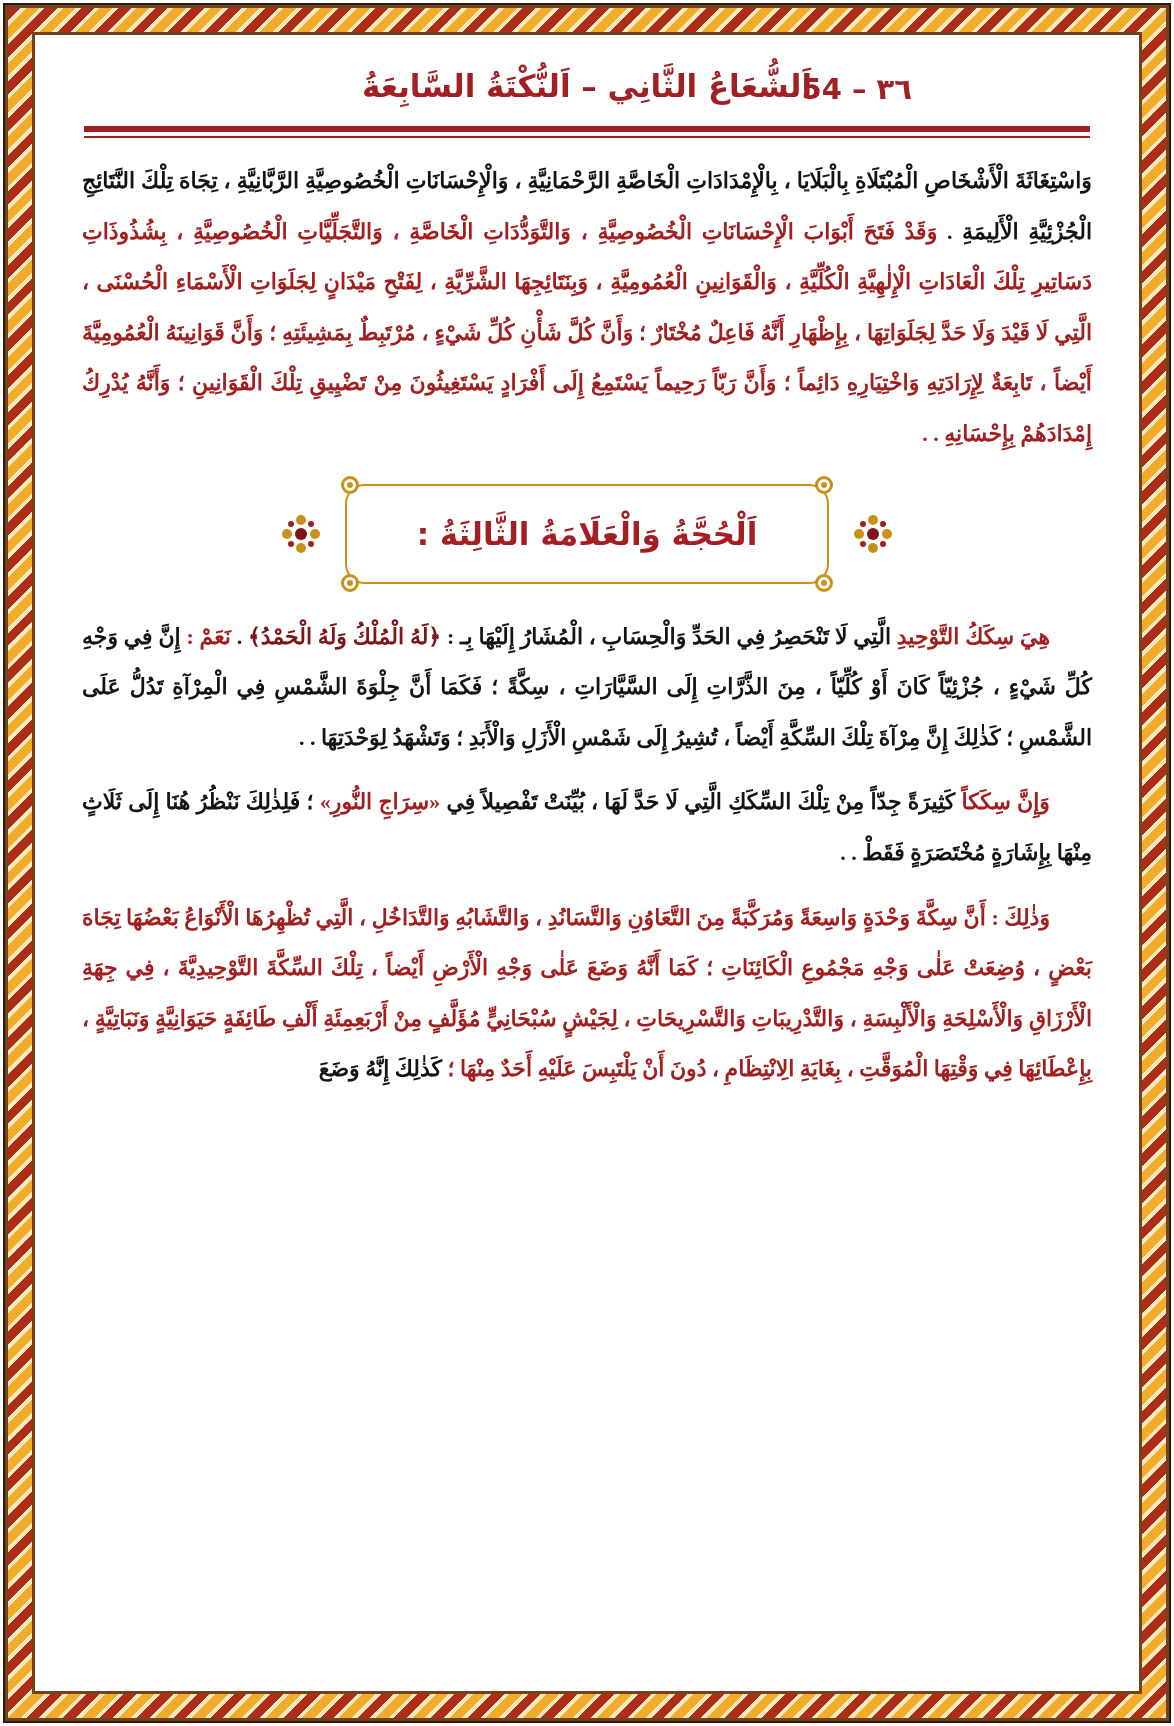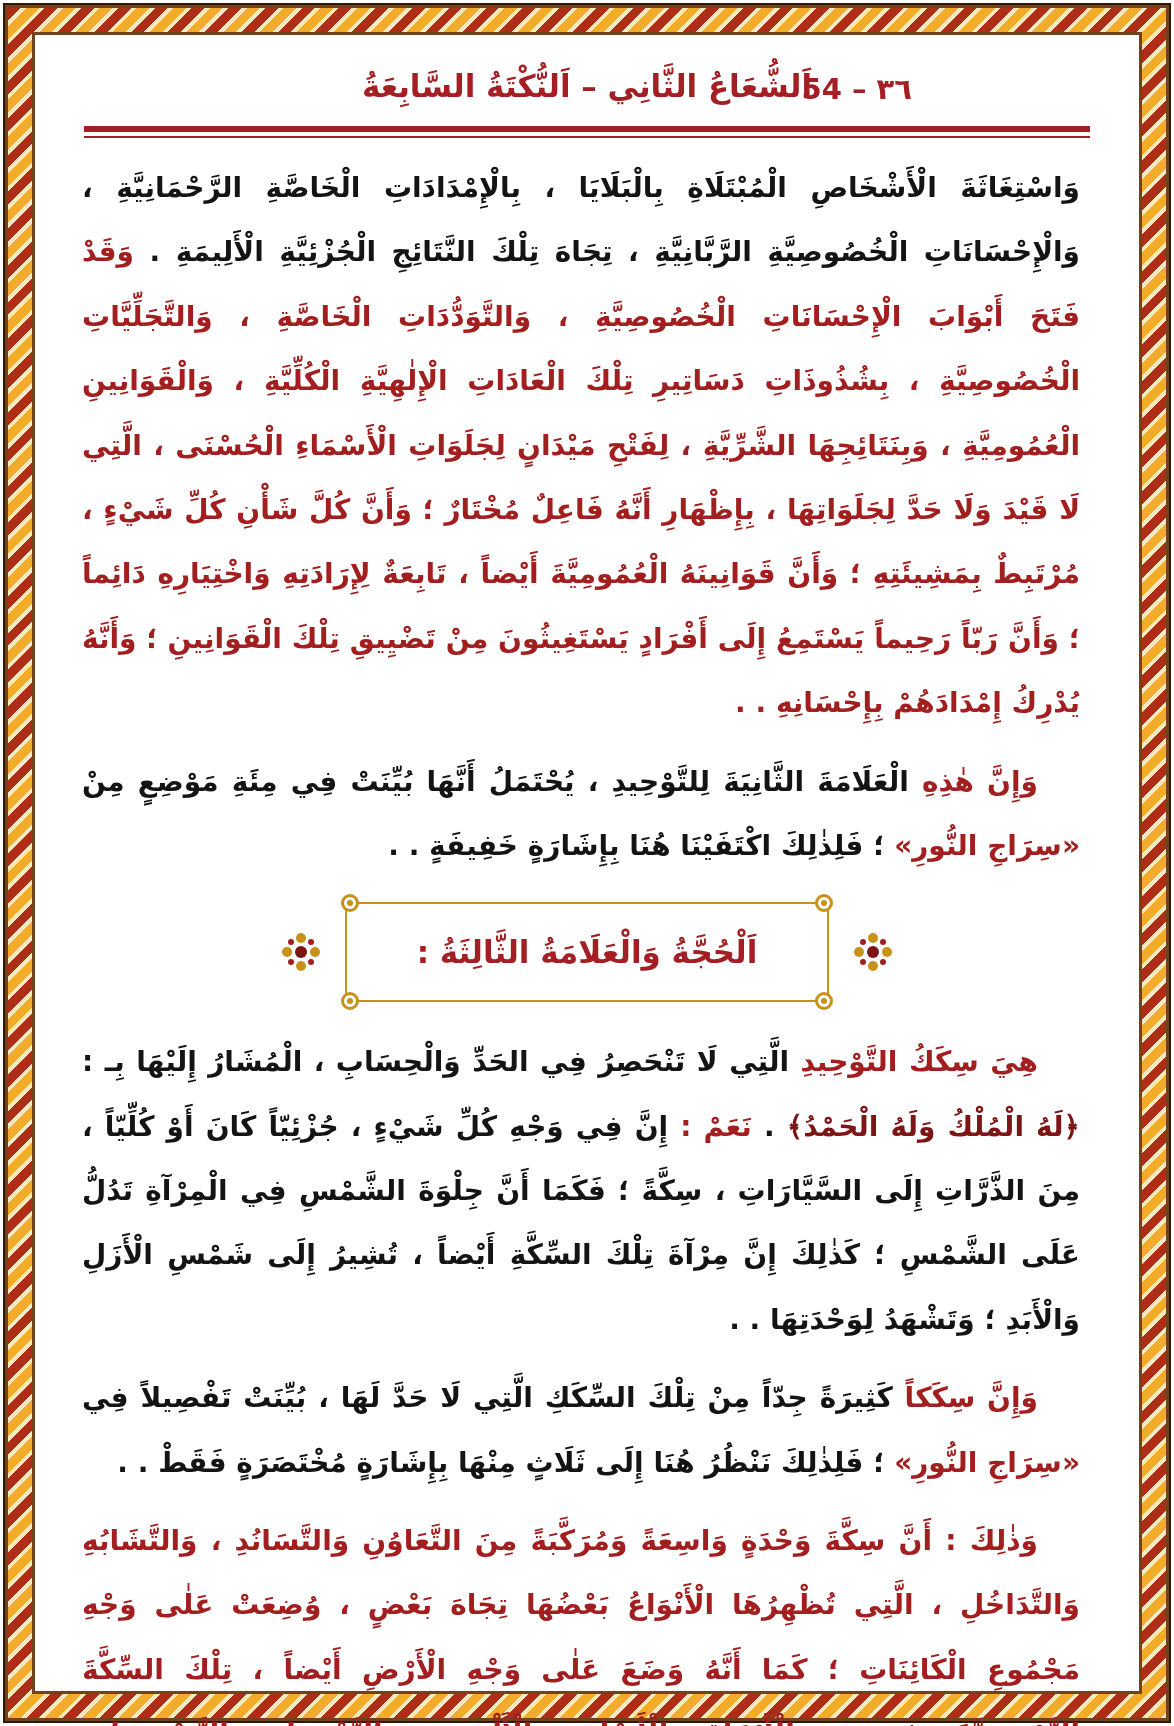--- a/index.html
+++ b/index.html
@@ -35,34 +35,34 @@
   }
   .page-numbers{
     position:absolute;right:180px;top:8px;
     color:#A31F24;font-size:29px;font-weight:bold;
   }
   .rule-thick{height:6px;background:#A31F24;margin:0 2px;}
   .rule-thin{height:2px;background:#A31F24;margin:4px 2px 0 2px;}
   
   .body-text{margin-top:18px;}
   p.para{
-    font-size:28px;font-weight:bold;line-height:2.3;
-    text-align:justify;margin:6px 12px 14px 0;
+    font-size:22px;font-weight:bold;line-height:2.3;
+    text-align:justify;margin:6px 0 14px 0;font-family:Liberation Serif, serif;
   }
   p.indent{text-indent:42px;}
   .seg-black{color:#141414;}
   .seg-red{color:#A31F1F;}
   .seg-quran{color:#7D1416;}
   
   .ornament-wrap{
     position:relative;width:600px;margin:18px auto 22px auto;height:112px;
   }
   .ornament-box{
     position:absolute;left:58px;right:58px;top:6px;bottom:6px;
-    border:2px solid #C8921A;border-radius:8px;
+    border:2px solid #C8921A;border-radius:20px;
     display:flex;align-items:center;justify-content:center;text-align:center;
   }
   .ornament-text{
     color:#A31F24;font-size:31px;font-weight:bold;
   }
   .scroll-corner{
     position:absolute;width:18px;height:18px;border-radius:50%;
     border:3px solid #C8921A;background:#fff;box-sizing:border-box;
   }
   .scroll-corner::after{
@@ -92,21 +92,20 @@
         <div class="page-title">اَلشُّعَاعُ الثَّانِي – اَلنُّكْتَةُ السَّابِعَةُ</div>
         <div class="page-numbers">٣٦ – 54</div>
       </div>
       <div class="rule-thick"></div>
       <div class="rule-thin"></div>
 
       <div class="body-text">
 
         <p class="para"><span class="seg-black">وَاسْتِغَاثَةَ الْأَشْخَاصِ الْمُبْتَلَاةِ بِالْبَلَايَا ، بِالْإِمْدَادَاتِ الْخَاصَّةِ الرَّحْمَانِيَّةِ ، وَالْإِحْسَانَاتِ الْخُصُوصِيَّةِ الرَّبَّانِيَّةِ ، تِجَاهَ تِلْكَ النَّتَائِجِ الْجُزْئِيَّةِ الْأَلِيمَةِ . </span><span class="seg-red">وَقَدْ فَتَحَ أَبْوَابَ الْإِحْسَانَاتِ الْخُصُوصِيَّةِ ، وَالتَّوَدُّدَاتِ الْخَاصَّةِ ، وَالتَّجَلِّيَّاتِ الْخُصُوصِيَّةِ ، بِشُذُوذَاتِ دَسَاتِيرِ تِلْكَ الْعَادَاتِ الْإِلٰهِيَّةِ الْكُلِّيَّةِ ، وَالْقَوَانِينِ الْعُمُومِيَّةِ ، وَبِنَتَائِجِهَا الشَّرِّيَّةِ ، لِفَتْحِ مَيْدَانٍ لِجَلَوَاتِ الْأَسْمَاءِ الْحُسْنَى ، الَّتِي لَا قَيْدَ وَلَا حَدَّ لِجَلَوَاتِهَا ، بِإِظْهَارِ أَنَّهُ فَاعِلٌ مُخْتَارٌ ؛ وَأَنَّ كُلَّ شَأْنِ كُلِّ شَيْءٍ ، مُرْتَبِطٌ بِمَشِيئَتِهِ ؛ وَأَنَّ قَوَانِينَهُ الْعُمُومِيَّةَ أَيْضاً ، تَابِعَةٌ لِإِرَادَتِهِ وَاخْتِيَارِهِ دَائِماً ؛ وَأَنَّ رَبّاً رَحِيماً يَسْتَمِعُ إِلَى أَفْرَادٍ يَسْتَغِيثُونَ مِنْ تَضْيِيقِ تِلْكَ الْقَوَانِينِ ؛ وَأَنَّهُ يُدْرِكُ إِمْدَادَهُمْ بِإِحْسَانِهِ . .</span></p>
 
-        <p class="para indent"><span class="seg-red">وَإِنَّ هٰذِهِ </span><span class="seg-black">الْعَلَامَةَ الثَّانِيَةَ لِلتَّوْحِيدِ ، يُحْتَمَلُ أَنَّهَا بُيِّنَتْ فِي مِئَةِ مَوْضِعٍ مِنْ </span><span class="seg-red">«سِرَاجِ النُّورِ»</span><span class="seg-black"> ؛ فَلِذٰلِكَ اكْتَفَيْنَا هُنَا بِإِشَارَةٍ خَفِيفَةٍ . .</span></p>
 
         <div class="ornament-wrap">
           <span class="floral floral-right"></span>
           <div class="ornament-box">
             <span class="scroll-corner c-tl"></span>
             <span class="scroll-corner c-tr"></span>
             <span class="scroll-corner c-bl"></span>
             <span class="scroll-corner c-br"></span>
             <div class="ornament-text">اَلْحُجَّةُ وَالْعَلَامَةُ الثَّالِثَةُ :</div>
           </div>

